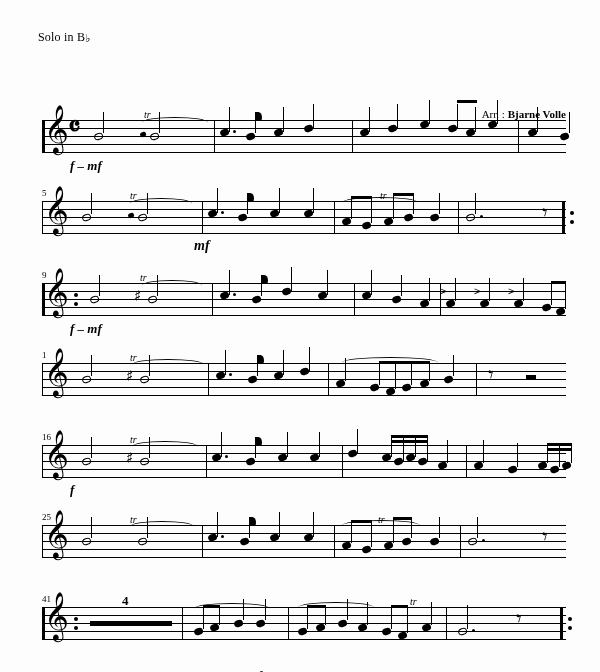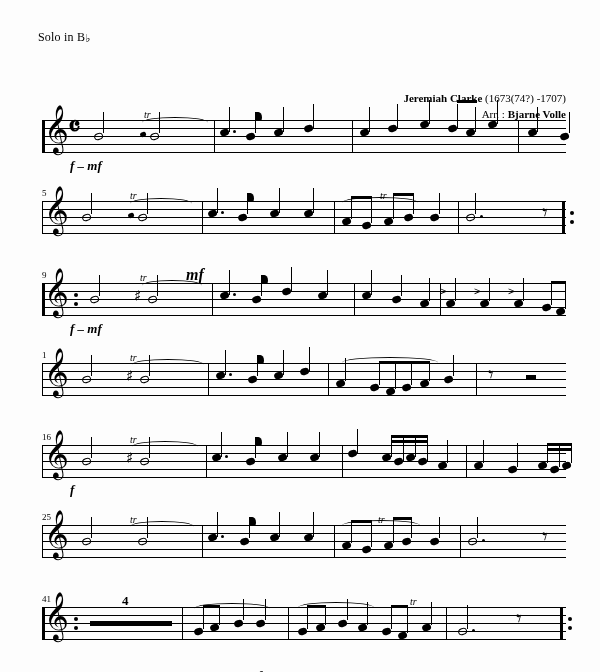--- a/index.html
+++ b/index.html
@@ -233,24 +233,20 @@
 </head>
 <body>
 
 <div class="sheet">
 
   <div class="part-label">
     <span>Solo in B</span><span class="flat">♭</span>
   </div>
 
 
-  <div class="composer">
-    <b>Jeremiah Clarke</b>
-    <span>(1673(74?) -1707)</span>
-  </div>
   <div class="arranger">
     <span>Arr. : </span><b>Bjarne Volle</b>
   </div>
 
   <div class="system" id="sys1" style="top:120px;">
     <div class="staff">
       <div class="line l0"></div>
         <div class="line l1"></div>
         <div class="line l2"></div>
         <div class="line l3"></div>
@@ -321,21 +317,21 @@
     <div class="tr" style="left:88px; top:-11px;">tr</div>
     <div class="grace" style="left:86px; top:12px;"></div>
     <div class="note hollow" style="left:96px; top:12.5px;"></div>
     <div class="stem" style="left:105px; top:-8px; height:21px;"></div>
     <div class="slur" style="left:88px; top:-3px; width:62px;"></div>
     <div class="barline" style="left:160px;"></div>
 
     <div class="note" style="left:166px; top:8.5px;"></div>
     <div class="stem" style="left:175px; top:-13px; height:25px;"></div>
     <div class="dot" style="left:179px; top:10px;"></div>
-    <div class="dynamic" style="left:144px; top:37px; font-size:16px;margin-top:28px;">mf</div>
+    <div class="dynamic" style="left:152px; top:37px; font-size:14px;">mf</div>
     <div class="note" style="left:196px; top:12.5px;"></div>
     <div class="stem" style="left:205px; top:-8px; height:21px;"></div>
     <div class="flag" style="left:206px; top:-8px;"></div>
     <div class="note" style="left:228px; top:8.5px;"></div>
     <div class="stem" style="left:237px; top:-13px; height:25px;"></div>
     <div class="note" style="left:262px; top:8.5px;"></div>
     <div class="stem" style="left:271px; top:-13px; height:25px;"></div>
     <div class="barline" style="left:292px;"></div>
 
     <div class="note" style="left:300px; top:16.5px;"></div>

